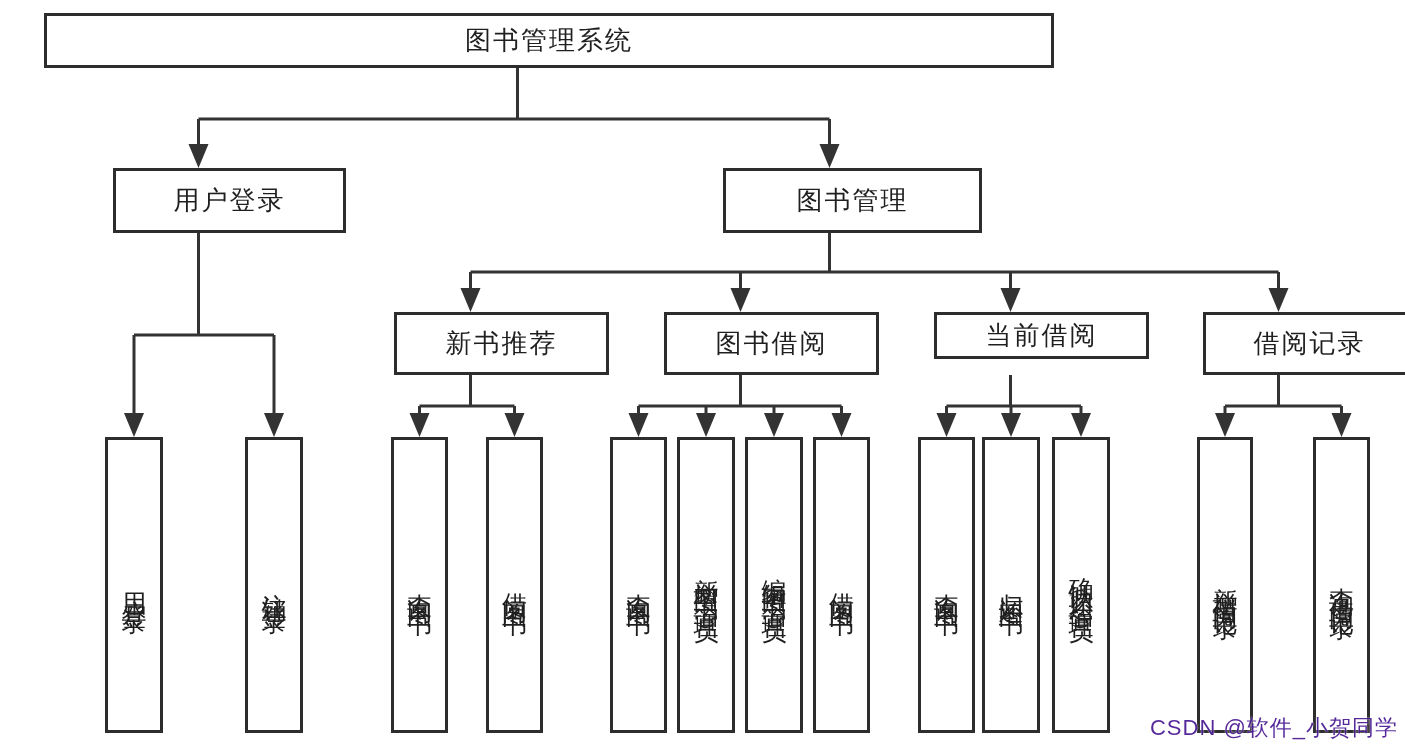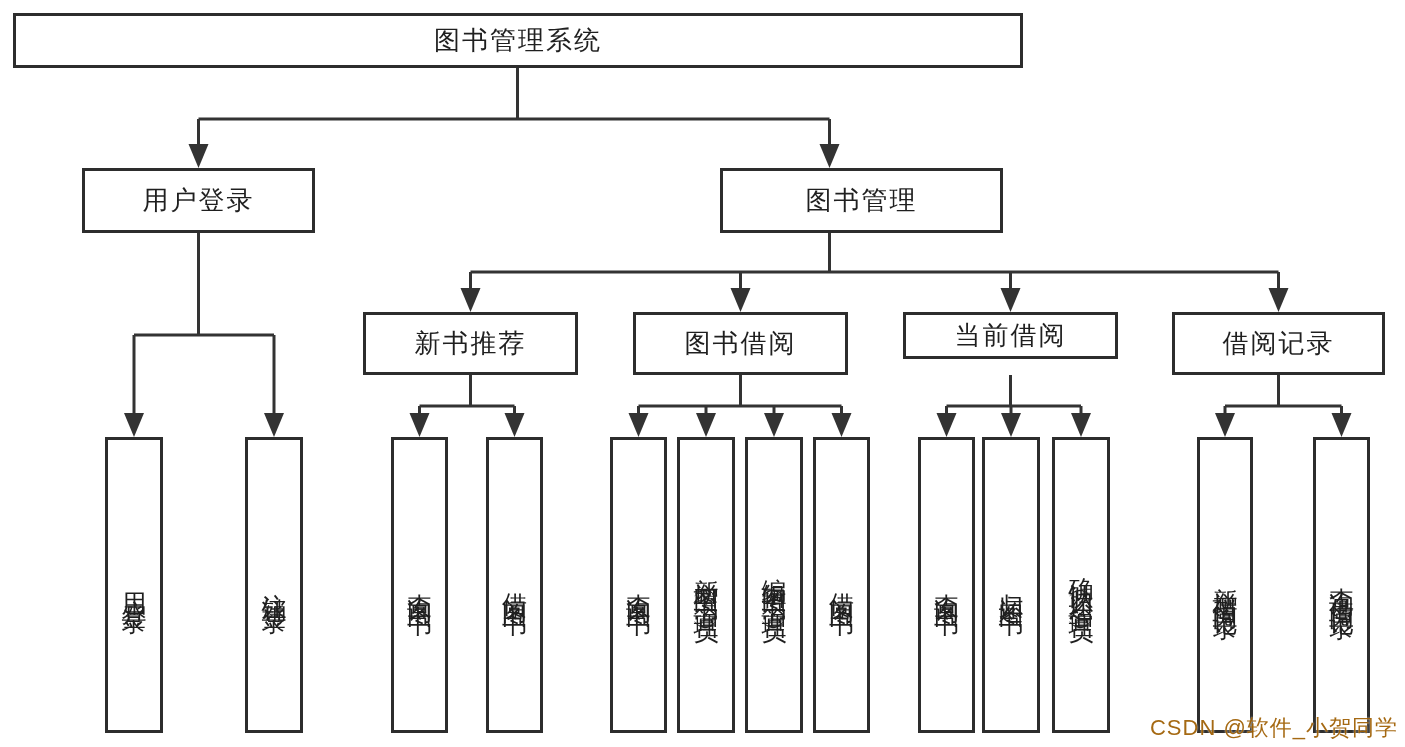--- a/index.html
+++ b/index.html
@@ -24,20 +24,21 @@
   .connectors polygon { fill: #333333; stroke: none; }
   .node {
     position: absolute;
     background: #ffffff;
     border: 3px solid #2d2d2d;
     display: flex; align-items: center; justify-content: center;
     color: #1f1f1f;
     font-size: 26px;
     letter-spacing: 2px;
     white-space: nowrap;
+    margin-left: 31px;
   }
   .leaf {
     position: absolute;
     background: #ffffff;
     border: 3px solid #2d2d2d;
     display: flex; align-items: center; justify-content: center;
     color: #1f1f1f;
     font-size: 25px;
     overflow: hidden;
   }
@@ -45,21 +46,21 @@
     writing-mode: vertical-lr;
     text-orientation: mixed;
     letter-spacing: 6px;
     line-height: 1;
     white-space: nowrap;
   }
   .watermark {
     position: absolute;
     right: 7px; top: 713px;
     font-size: 22px;
-    color: #a16207;
+    color: #4c1d95;
     letter-spacing: 1px;
     text-shadow: 0 0 2px #ffffff;
     opacity: 0.95;
     white-space: nowrap;
   }
 </style>
 </head>
 <body>
 
 <div class="canvas">
@@ -129,21 +130,21 @@
       <path d="M1225 406 V419"></path>
         <polygon points="1215,413 1235,413 1225,437"></polygon>
       <path d="M1341.5 406 V419"></path>
         <polygon points="1331.5,413 1351.5,413 1341.5,437"></polygon>
     </g>
   </svg>
 
   <div class="node" style="left:13px; top:13px; width:1010px; height:55px;">图书管理系统</div>
 
   <div class="node" style="left:82px; top:168px; width:233px; height:65px;">用户登录</div>
-  <div class="node" style="left:720px; top:168px; width:283px; height:65px;">图书管理</div>
+  <div class="node" style="left:692px; top:168px; width:259px; height:65px;">图书管理</div>
 
   <div class="node" style="left:363px; top:312px; width:215px; height:63px;">新书推荐</div>
   <div class="node" style="left:633px; top:312px; width:215px; height:63px;">图书借阅</div>
   <div class="node" style="left:903px; top:312px; width:215px; height:47px;">当前借阅</div>
   <div class="node" style="left:1172px; top:312px; width:213px; height:63px;font-family:Liberation Serif, serif;">借阅记录</div>
 
   <div class="leaf" style="left:105px; top:437px; width:58px; height:296px;">
     <span>用户登录</span>
   </div>
   <div class="leaf" style="left:245px; top:437px; width:58px; height:296px;">

